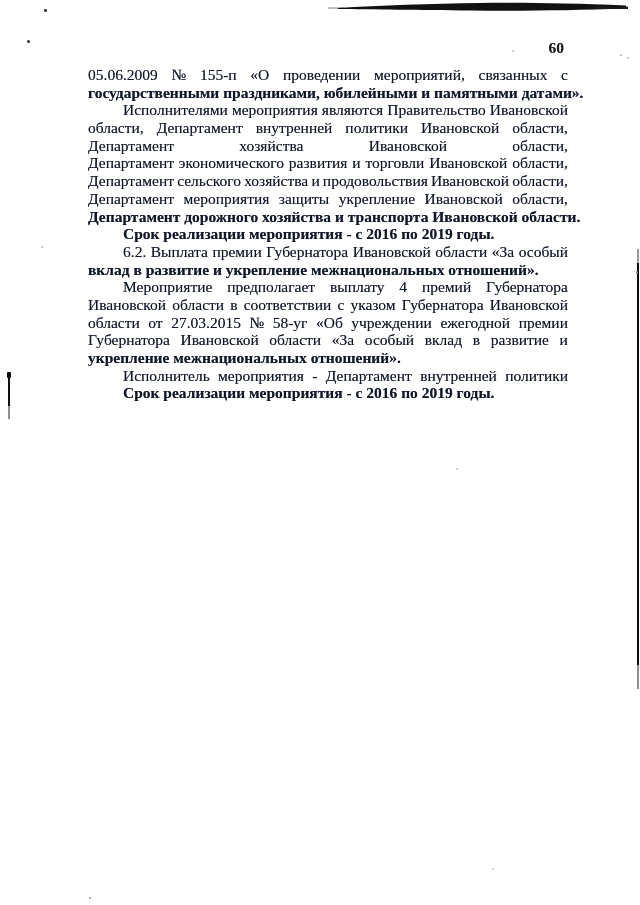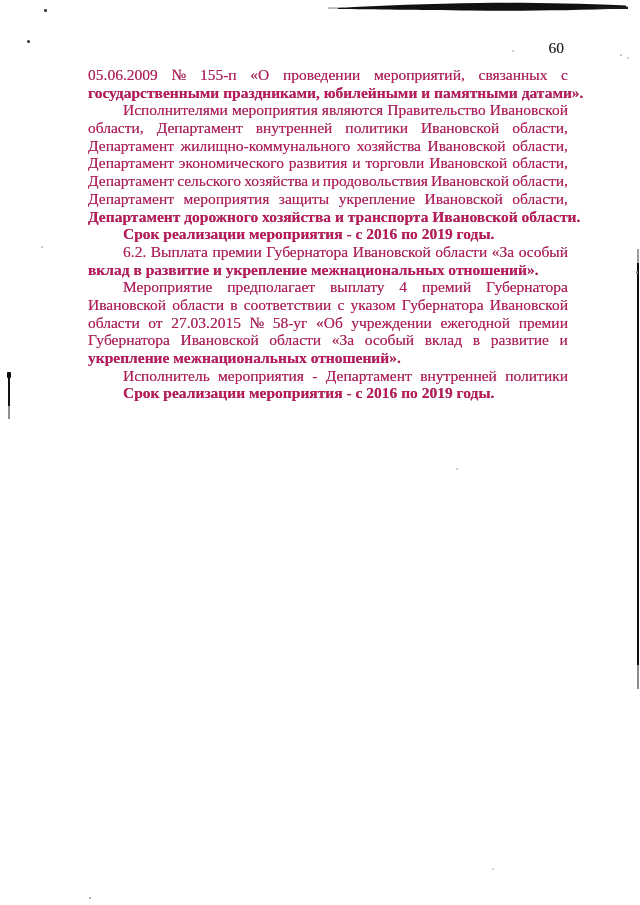--- a/index.html
+++ b/index.html
@@ -13,20 +13,21 @@
   .page{
     position:absolute;inset:0;
     background:#ffffff;
   }
   .page-number{
     position:absolute;
     top:39px;right:76px;
     font-size:15.5px;
     color:#1c1c1c;
     text-shadow:0 0 0.4px rgba(25,25,25,0.5);
+    font-weight:bold;
   }
   .text-block{
     position:absolute;
     left:88px;top:66px;
     width:480px;
     font-size:15.5px;
     color:#1a1a1a;
     text-shadow:0 0 0.5px rgba(22,22,22,0.55);
   }
   .line{
@@ -77,21 +78,21 @@
   <div class="speck" style="left:620px; top:54px;   width:1.6px;height:1.6px;background:#b8b8b8;"></div>
   <div class="speck" style="left:627px; top:57px;   width:1.6px;height:1.6px;background:#c0c0c0;"></div>
   <div class="speck" style="left:40.5px;top:245.5px;width:2px;  height:2px;  background:#b5b5b5;"></div>
   <div class="speck" style="left:636px; top:271px;  width:1.6px;height:3px;  background:#8a8a8a;"></div>
   <div class="speck" style="left:456px; top:468px;  width:1.5px;height:1.5px;background:#c6c6c6;"></div>
   <div class="speck" style="left:492px; top:868px;  width:1.5px;height:1.5px;background:#cfcfcf;"></div>
   <div class="speck" style="left:89px;  top:897px;  width:2.2px;height:2.2px;background:#9f9f9f;"></div>
 
   <div class="page-number">60</div>
 
-  <div class="text-block" style="color: #be185d;">
+  <div class="text-block" style="color: #0f172a;">
       <div class="line just">
         <span>05.06.2009</span>
         <span>№</span>
         <span>155-п</span>
         <span>«О</span>
         <span>проведении</span>
         <span>мероприятий,</span>
         <span>связанных</span>
         <span>с</span>
       </div>
@@ -106,21 +107,20 @@
       <div class="line just">
         <span>области,</span>
         <span>Департамент</span>
         <span>внутренней</span>
         <span>политики</span>
         <span>Ивановской</span>
         <span>области,</span>
       </div>
       <div class="line just">
         <span>Департамент</span>
-        <span>жилищно-коммунального</span>
         <span>хозяйства</span>
         <span>Ивановской</span>
         <span>области,</span>
       </div>
       <div class="line just">
         <span>Департамент</span>
         <span>экономического</span>
         <span>развития</span>
         <span>и</span>
         <span>торговли</span>

